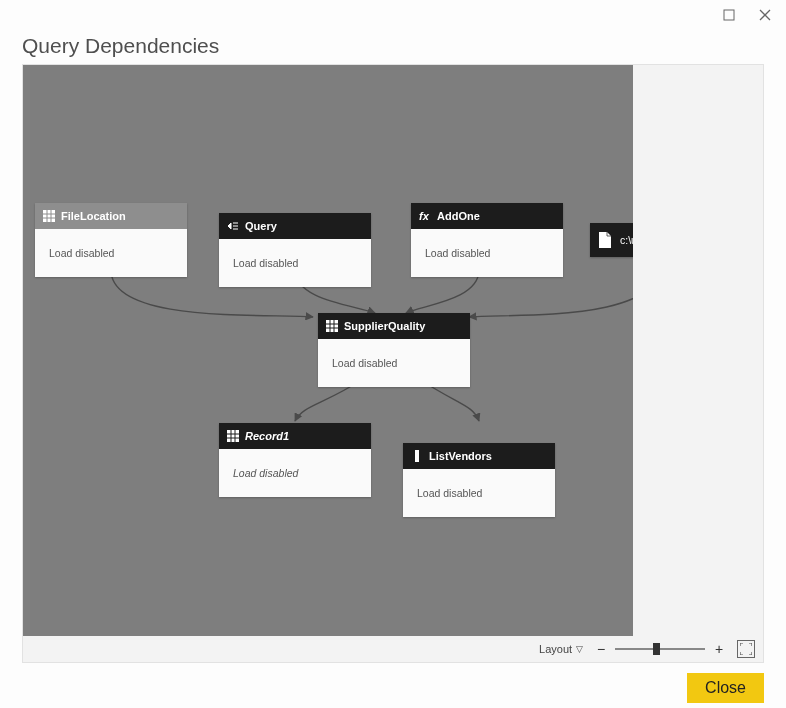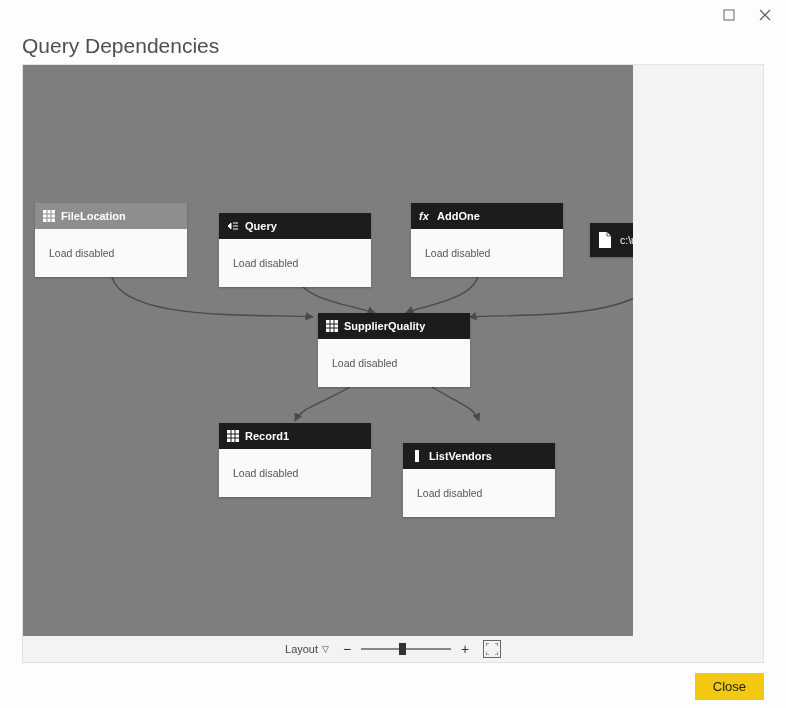--- a/index.html
+++ b/index.html
@@ -93,21 +93,21 @@
     box-shadow: 0 1px 2px rgba(0,0,0,0.25);
     z-index: 2;
   }
   .ic { width: 12px; height: 12px; flex-shrink: 0; display:inline-block; }
   svg.arrows { position:absolute; left:0; top:0; width:740px; height:571px; z-index:1; }
   .toolbar {
     height: 26px;
     background: #f3f3f3;
     display: flex;
     align-items: center;
-    justify-content: center;
+    justify-content: flex-end;
     padding: 8px 8px;
     gap: 10px;
     font-size: 11px;
     color: #444;
   }
   .layout-btn { display:flex; align-items:center; gap:4px; cursor:pointer; }
   .zoom-group { display:flex; align-items:center; gap:6px; }
   .zoom-btn { width:16px; height:16px; display:flex; align-items:center; justify-content:center; cursor:pointer; font-size:14px; color:#333; }
   .slider-track {
     width: 90px; height: 2px; background:#888; position:relative;
@@ -117,21 +117,21 @@
     width:7px; height:12px; background:#333;
   }
   .fit-btn { width:18px; height:18px; border:1px solid #666; display:flex; align-items:center; justify-content:center; cursor:pointer; }
   .footer {
     display:flex; justify-content:flex-end;
     padding: 10px 22px 0 22px;
   }
   .close-btn {
     background: #f2c811;
     color: #222;
-    font-size: 13px;
+    font-size: 16px;
     padding: 6px 18px;
     border: none;
     cursor: pointer;
   }
   .ellipsis { white-space: nowrap; overflow: hidden; text-overflow: ellipsis; }
 </style>
 </head>
 <body>
 
 <div class="window">
@@ -229,21 +229,21 @@
             <svg viewBox="0 0 12 12">
                 <rect x="0" y="0" width="12" height="12" fill="#fff"></rect>
                 <path d="M0 4 H12 M0 8 H12 M4 0 V12 M8 0 V12" stroke="#1c1c1c" stroke-width="1"></path>
               </svg>
           </span>
           <span>SupplierQuality</span>
         </div>
         <div class="node-body">Load disabled</div>
       </div>
 
-      <div class="node" style="left:196px; top:358px;">
+      <div class="node" style="left:196px; top:358px;font-style:italic;">
         <div class="node-head">
           <span class="ic">
             <svg viewBox="0 0 12 12">
                 <rect x="0" y="0" width="12" height="12" fill="#fff"></rect>
                 <path d="M0 4 H12 M0 8 H12 M4 0 V12 M8 0 V12" stroke="#1c1c1c" stroke-width="1"></path>
               </svg>
           </span>
           <span>Record1</span>
         </div>
         <div class="node-body">Load disabled</div>

